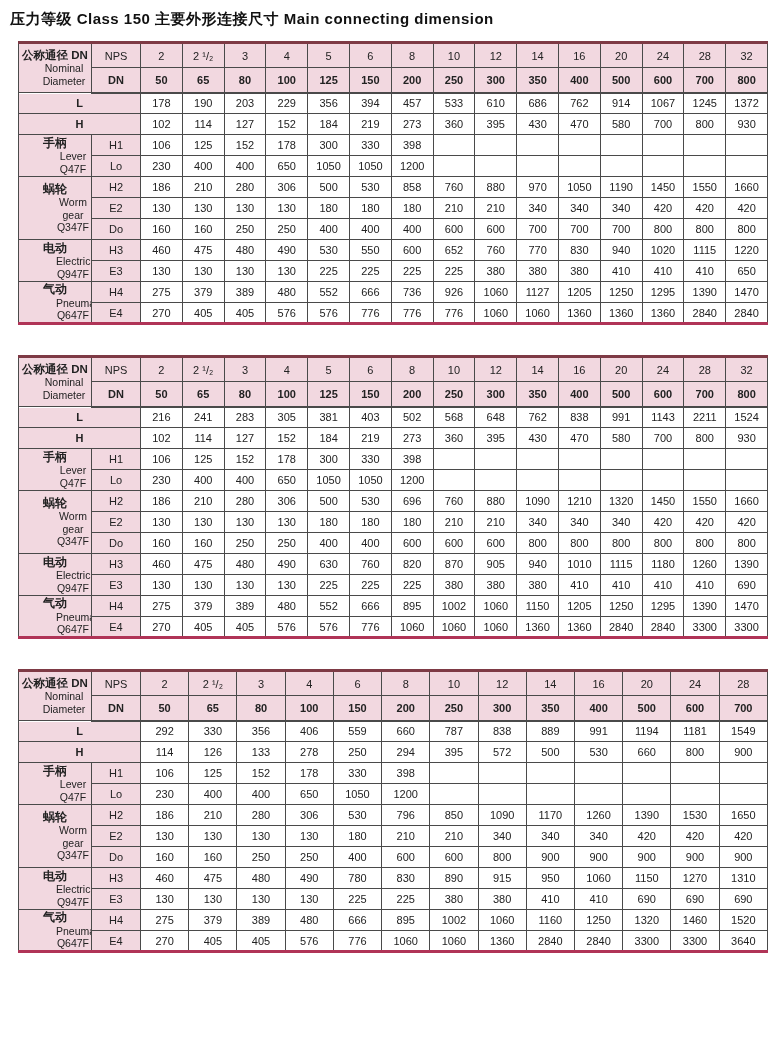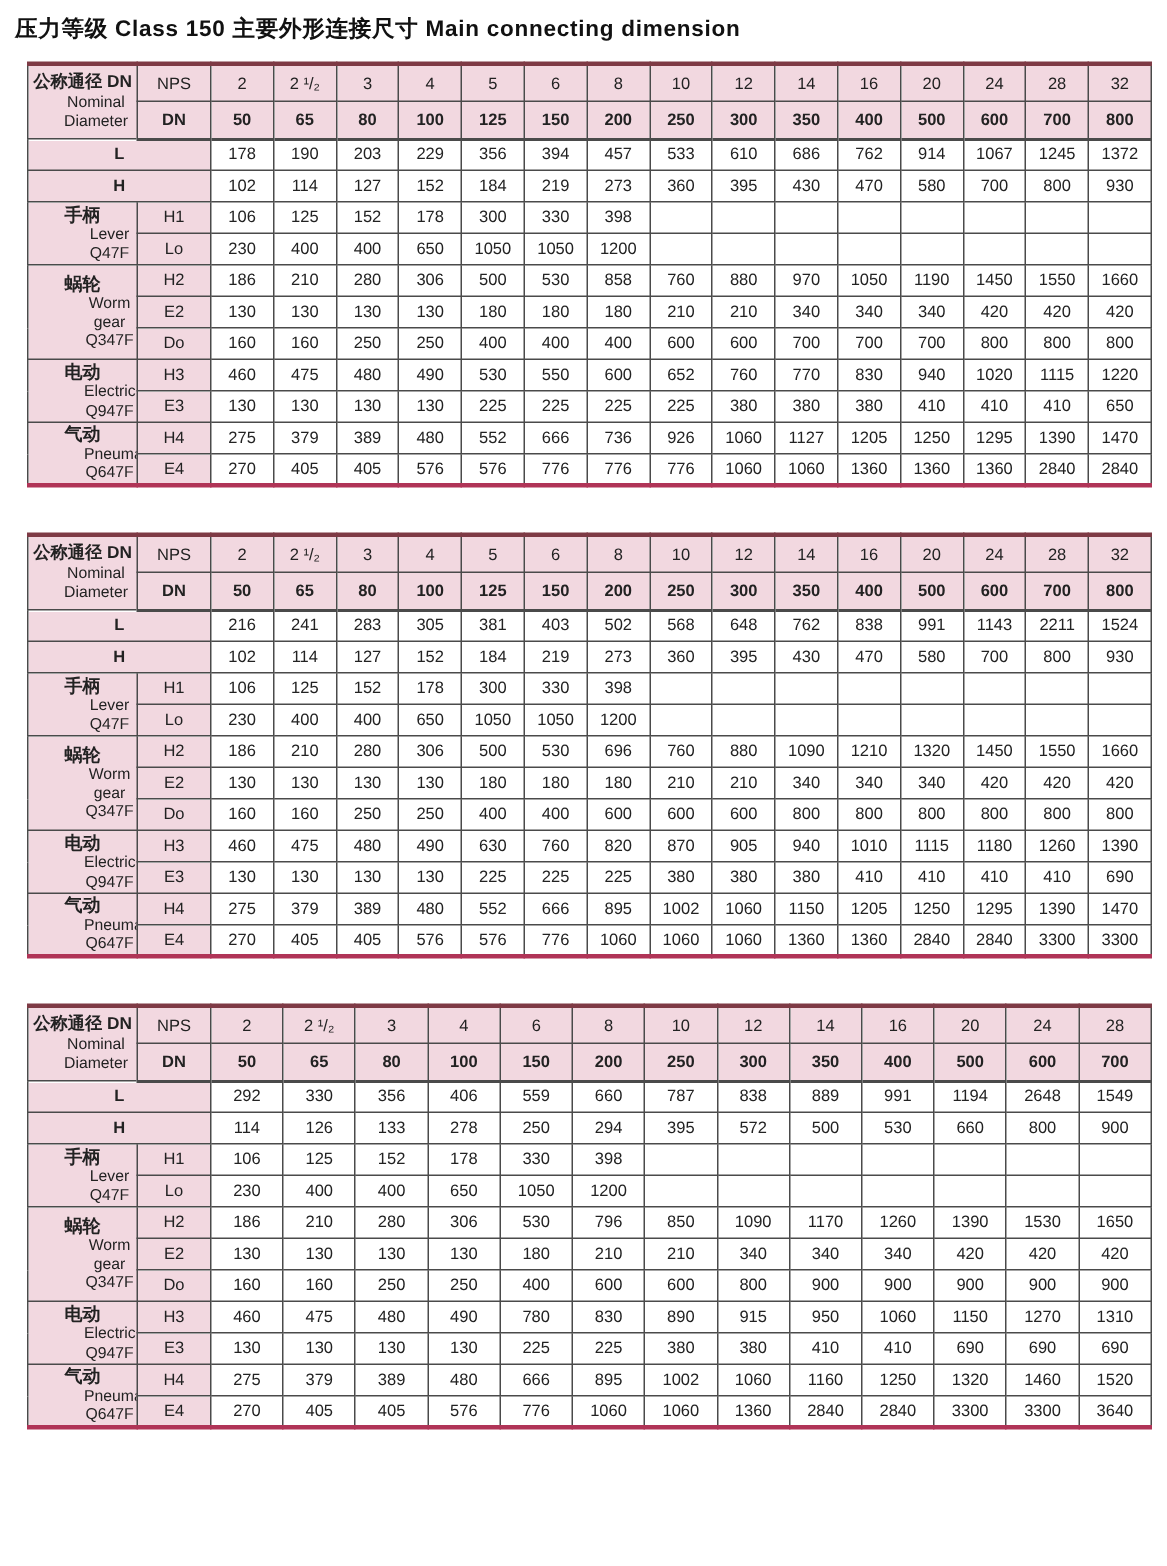--- a/index.html
+++ b/index.html
@@ -699,21 +699,21 @@
               <td class="val">330</td>
               <td class="val">356</td>
               <td class="val">406</td>
               <td class="val">559</td>
               <td class="val">660</td>
               <td class="val">787</td>
               <td class="val">838</td>
               <td class="val">889</td>
               <td class="val">991</td>
               <td class="val">1194</td>
-              <td class="val">2648</td>
+              <td class="val">1181</td>
               <td class="val">1549</td>
             </tr>
             <tr class="datarow">
               <td class="pink rowlbl" colspan="2">H</td>
               <td class="val">114</td>
               <td class="val">126</td>
               <td class="val">133</td>
               <td class="val">278</td>
               <td class="val">250</td>
               <td class="val">294</td>

